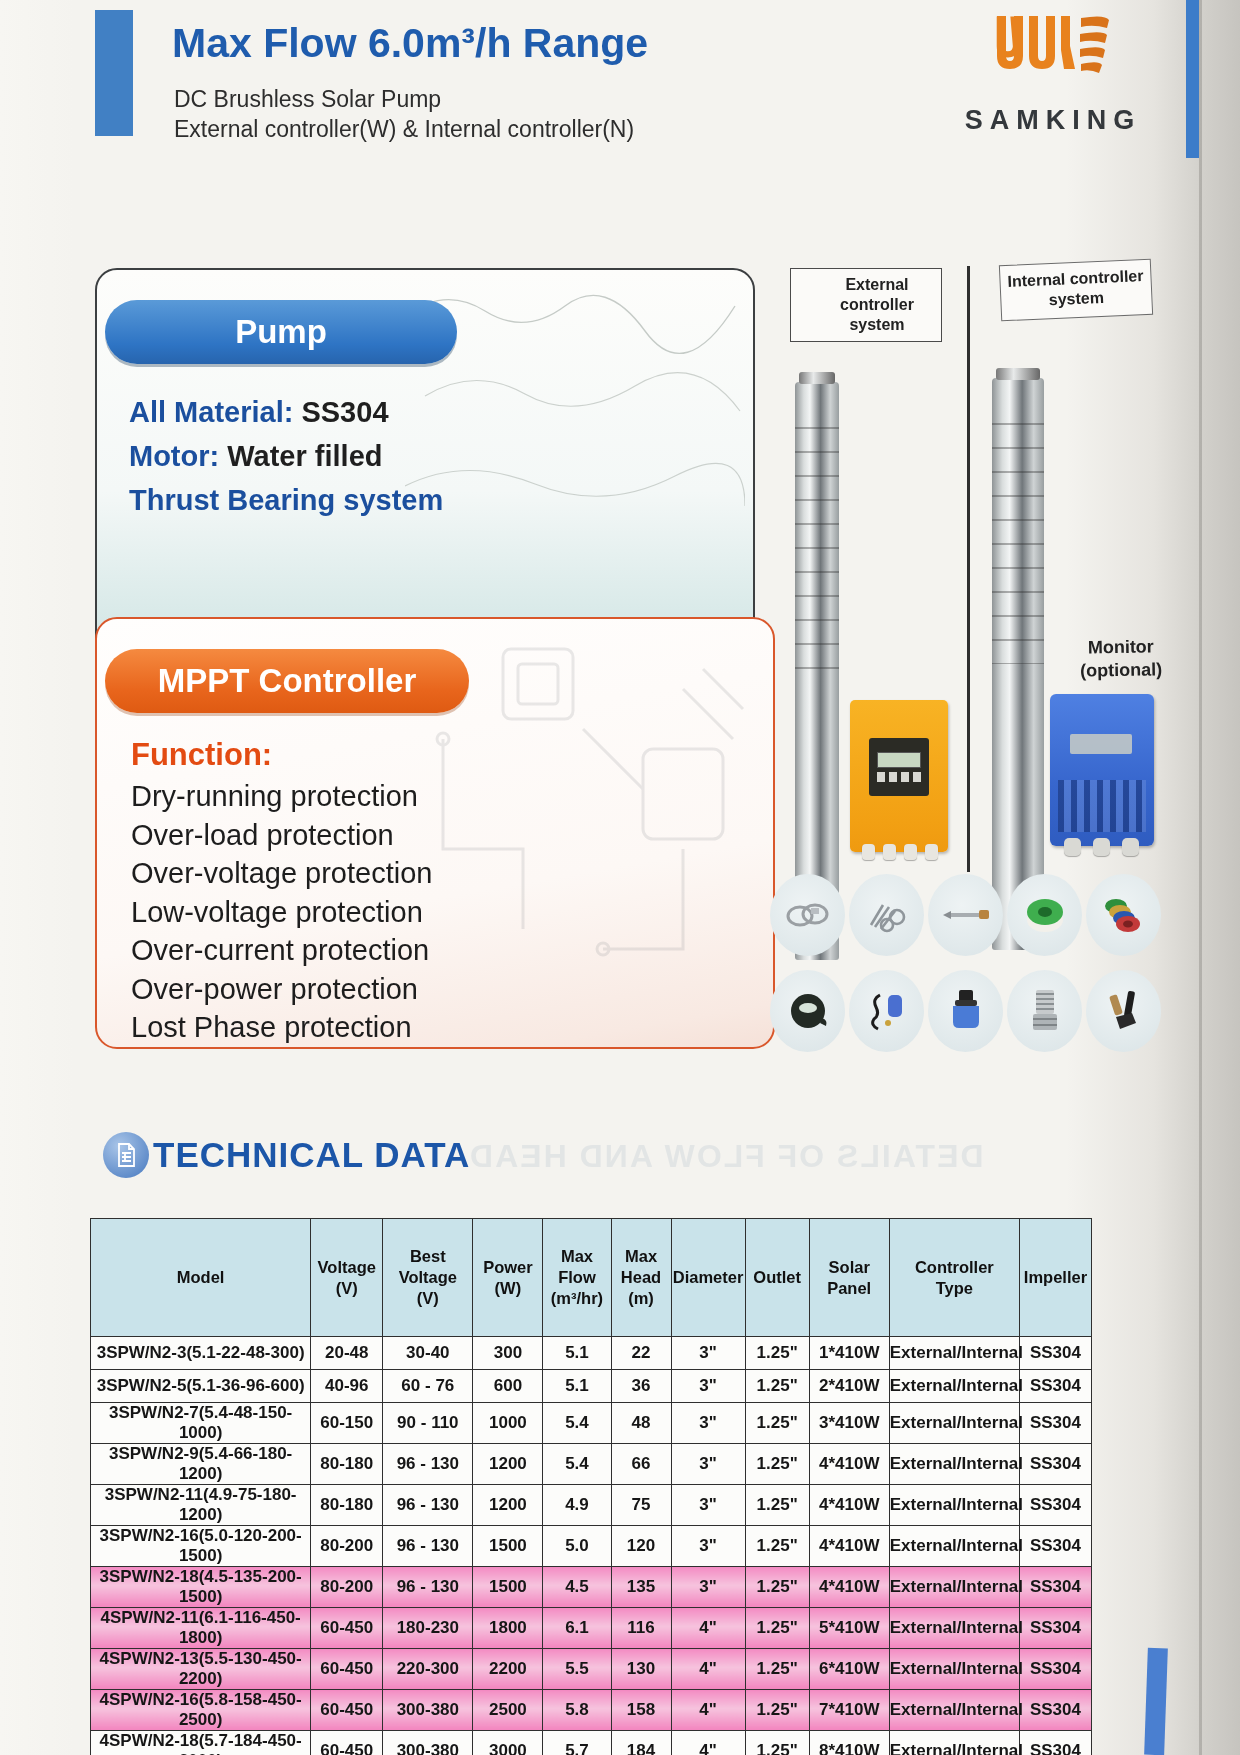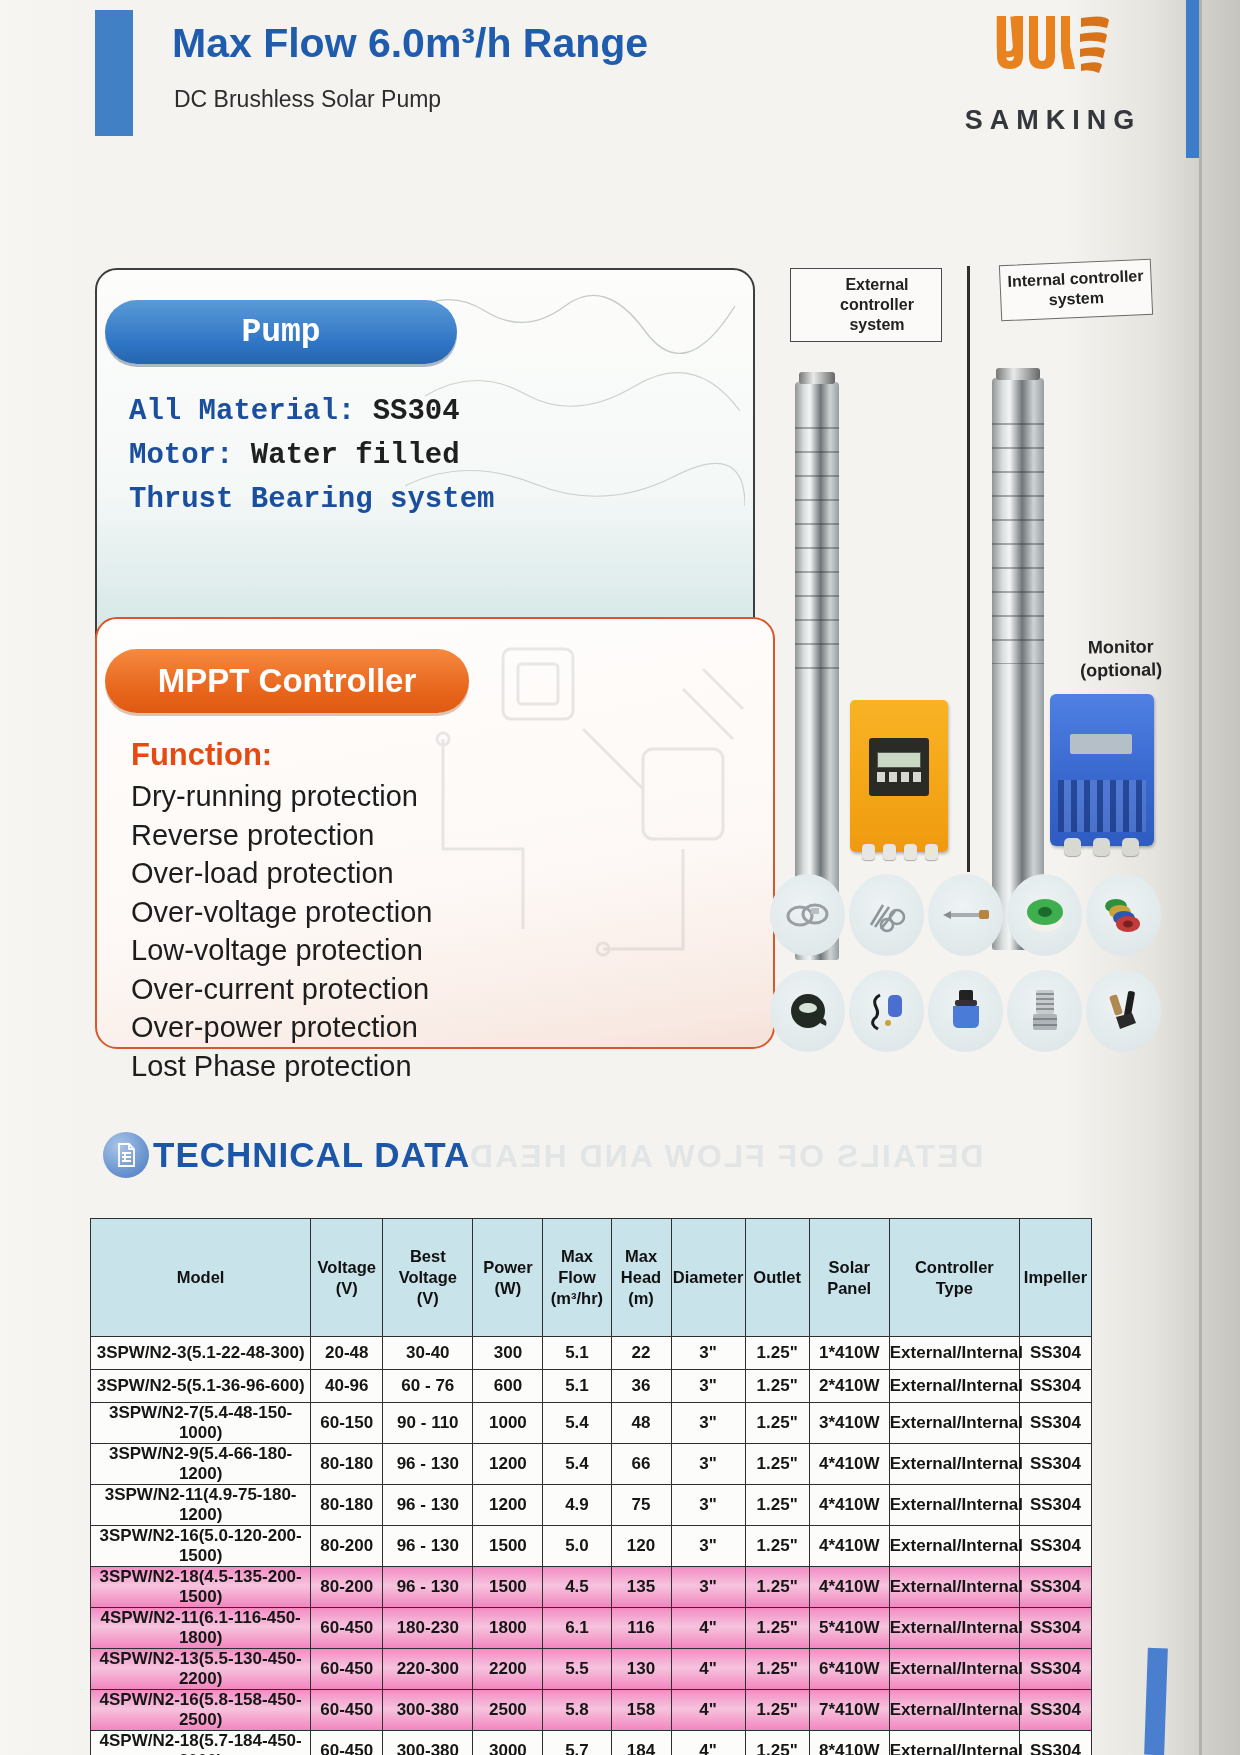--- a/index.html
+++ b/index.html
@@ -16,21 +16,21 @@
   .edge-strip-blue-top { position:absolute; left:1186px; top:0; width:13px; height:158px; background:#3c7cc9; }
   .edge-strip-blue-bottom { position:absolute; left:1146px; top:1648px; width:20px; height:107px; background:#4a7fd0; transform:rotate(2deg); }
 
   .logo { position:absolute; left:938px; top:14px; width:230px; text-align:center; }
   .logo-glyph { display:block; margin:0 auto; }
   .logo-name { font-size:27px; font-weight:600; color:#34383c; letter-spacing:7px; margin-top:19px; }
 
   
   .card { position:absolute; border-radius:22px; }
   .pump-card { left:95px; top:268px; width:660px; height:430px; border:2.5px solid #3c3f41;
-               background:linear-gradient(180deg,#fdfdfb 0%, #f4f8f7 52%, #d2e6e5 88%, #c6e0df 100%);font-family:Liberation Mono, monospace; }
+               background:linear-gradient(180deg,#fdfdfb 0%, #f4f8f7 52%, #d2e6e5 88%, #c6e0df 100%); }
   .pump-waves { position:absolute; right:8px; top:6px; opacity:.55; }
   .pill { position:absolute; left:8px; top:30px; height:64px; border-radius:34px; color:#fff;
           font-weight:bold; font-size:33px; display:flex; align-items:center; justify-content:center; }
   .pump-pill { width:352px; background:linear-gradient(180deg,#5a9ad8 0%, #2e74c4 70%, #2764ad 100%);
                box-shadow:0 3px 0 rgba(30,60,90,.35); }
   .pump-specs { position:absolute; left:32px; top:120px; font-size:29px; line-height:44px; }
   .spec-label { color:#1b4f9e; font-weight:bold;margin-top:35px; }
   .spec-value { color:#1f1f1f; font-weight:600; }
 
   .mppt-card { left:95px; top:617px; width:680px; height:432px; border:2.5px solid #d9572b;
@@ -103,20 +103,21 @@
 </style>
 </head>
 <body>
 
 <div class="scan">
 
   <div class="accent-bar"></div>
   <div class="title">Max Flow 6.0m³/h Range</div>
   <div class="subtitle">
     <div>DC Brushless Solar Pump</div>
+    <div>External controller(W) &amp; Internal controller(N)</div>
   </div>
   <div class="edge-strip-blue-top"></div>
   <div class="edge-strip-blue-bottom"></div>
 
   <div class="logo">
     <svg class="logo-glyph" width="120" height="72" viewBox="0 0 120 72">
       <path d="M4 2 h10 v48 q0 8 8 8 t8 -8 l-4 -48 h10 l4 48 q0 18 -18 18 t-18 -18 Z" fill="#e8821e" transform="scale(0.62) translate(2,2)"></path>
       <g fill="#e8821e">
         <path d="M4 2 H13 V42 Q13 47 17 47 Q21 47 21 42 V2 H30 V42 Q30 55 17 55 Q4 55 4 42 Z"></path>
         <path d="M36 2 H45 V42 Q45 47 49 47 Q53 47 53 42 V2 H62 V42 Q62 55 49 55 Q36 55 36 42 Z"></path>
@@ -164,21 +165,20 @@
       <path d="M300 220 V320 H220"></path>
       <circle cx="60" cy="110" r="6"></circle>
       <circle cx="220" cy="320" r="6"></circle>
       <path d="M320 40 l40 40 M300 60 l50 50"></path>
     </svg>
     <div class="pill mppt-pill">MPPT Controller</div>
     <div class="mppt-body">
       <div class="function-label">Function:</div>
       <div class="function-list">
         <div>Dry-running protection</div>
-        <div>Reverse protection</div>
         <div>Over-load protection</div>
         <div>Over-voltage protection</div>
         <div>Low-voltage protection</div>
         <div>Over-current protection</div>
         <div>Over-power protection</div>
         <div>Lost Phase protection</div>
       </div>
     </div>
   </div>
 

